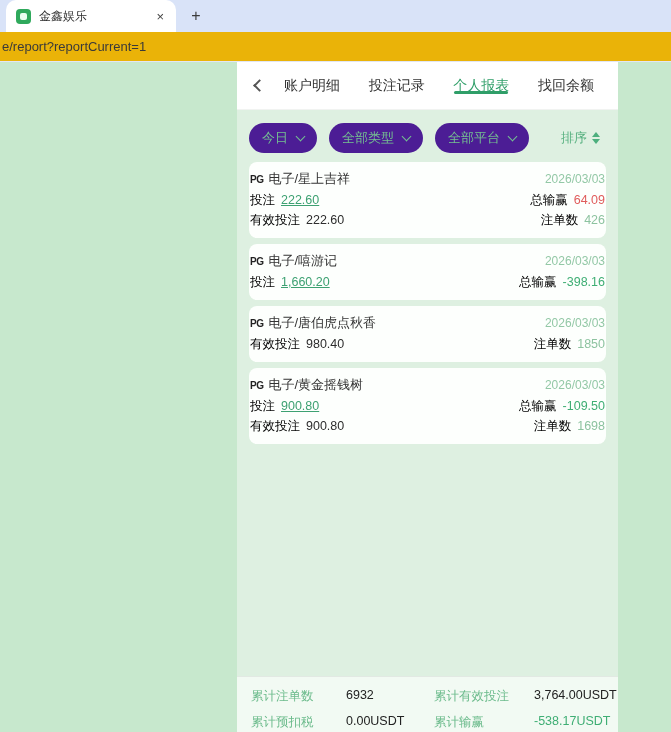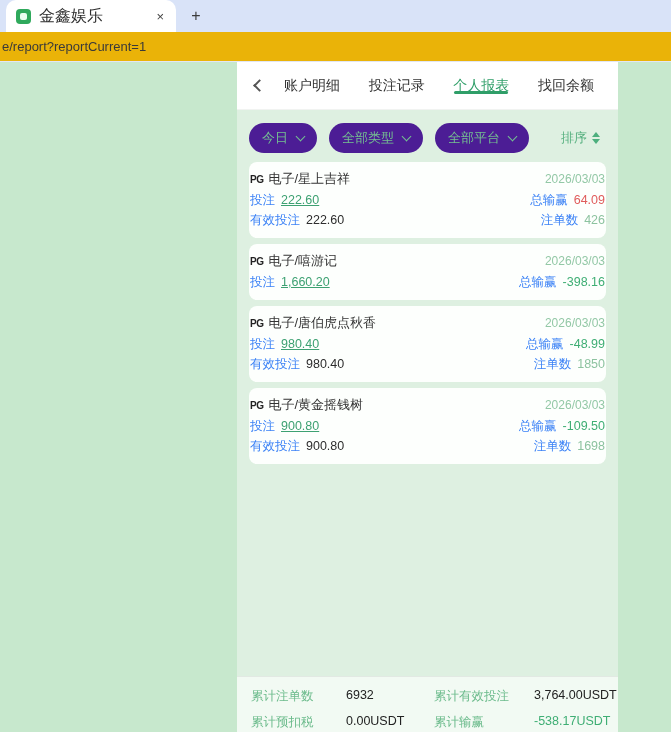--- a/index.html
+++ b/index.html
@@ -8,21 +8,21 @@
 
   
   .tabstrip { height:32px; background:#d9e3f8; position:relative; }
   .tab { position:absolute; left:6px; top:0; width:170px; height:32px;
     background:#ffffff; border-radius:10px 10px 0 0;
     display:flex; align-items:center; padding:0 10px; gap:8px; }
   .favicon { width:15px; height:15px; background:#2fa95c; border-radius:4px;
     position:relative; flex:none; }
   .favicon::after { content:""; position:absolute; left:4px; top:4px;
     width:7px; height:7px; background:#eafff0; border-radius:2px; }
-  .tab-title { flex:1; font-size:16px; color:#2e2e2e; white-space:nowrap;
+  .tab-title { flex:1; font-size:12px; color:#2e2e2e; white-space:nowrap;
     overflow:hidden; }
   .tab-close { font-size:13px; color:#444; cursor:default; padding:0 2px; }
   .newtab { position:absolute; left:184px; top:4px; width:24px; height:24px;
     display:flex; align-items:center; justify-content:center;
     font-size:16px; color:#3c3c3c; }
   .urlbar { height:30px; background:#eab308; border-bottom:1px solid #e2e6f3;
     display:flex; align-items:center; padding-left:2px;
     font-size:13px; color:#3a3a3a; }
 
   
@@ -63,21 +63,21 @@
 
   .cards { padding:0 12px; flex:none; }
   .card { background:#fdfffd; border-radius:8px; padding:7px 1px 8px;
     margin-bottom:6px; font-size:12.5px; }
   .card .row { display:flex; justify-content:space-between;
     align-items:baseline; line-height:20px; }
   .pg-logo { font-weight:900; font-size:10px; color:#222;
     letter-spacing:-0.5px; margin-right:5px; }
   .game-title { color:#333; font-size:13px; }
   .date { color:#93c8a6; font-size:12px; }
-  .lbl { color:#3b82f6; margin-right:6px; }
+  .lbl { color:#000000; margin-right:6px; }
   .bet-link { color:#3da172; text-decoration:underline; cursor:pointer; }
   .val-dark { color:#2d2d2d; }
   .val-light { color:#8dc3a0; }
 
   .spacer { flex:1; }
 
   .footer { background:#f2faf3; border-top:1px solid #e2e9e3;
     padding:11px 14px 0; flex:none; height:56px;
     display:grid; grid-template-columns:95px 88px 100px auto;
     row-gap:9px; font-size:12.5px; align-content:start; }
@@ -161,24 +161,20 @@
           <span><span class="lbl">总输赢</span><span style="color: rgb(63, 174, 116);">-398.16</span></span>
         </div>
       </div>
 
       <div class="card">
         <div class="row">
           <span><span class="pg-logo">PG</span><span class="game-title">电子/唐伯虎点秋香</span></span>
           <span class="date">2026/03/03</span>
         </div>
         <div class="row">
-          <span><span class="lbl">投注</span><span class="bet-link">980.40</span></span>
-          <span><span class="lbl">总输赢</span><span style="color: rgb(63, 174, 116);">-48.99</span></span>
-        </div>
-        <div class="row">
           <span><span class="lbl">有效投注</span><span class="val-dark">980.40</span></span>
           <span><span class="lbl">注单数</span><span class="val-light">1850</span></span>
         </div>
       </div>
 
       <div class="card">
         <div class="row">
           <span><span class="pg-logo">PG</span><span class="game-title">电子/黄金摇钱树</span></span>
           <span class="date">2026/03/03</span>
         </div>

